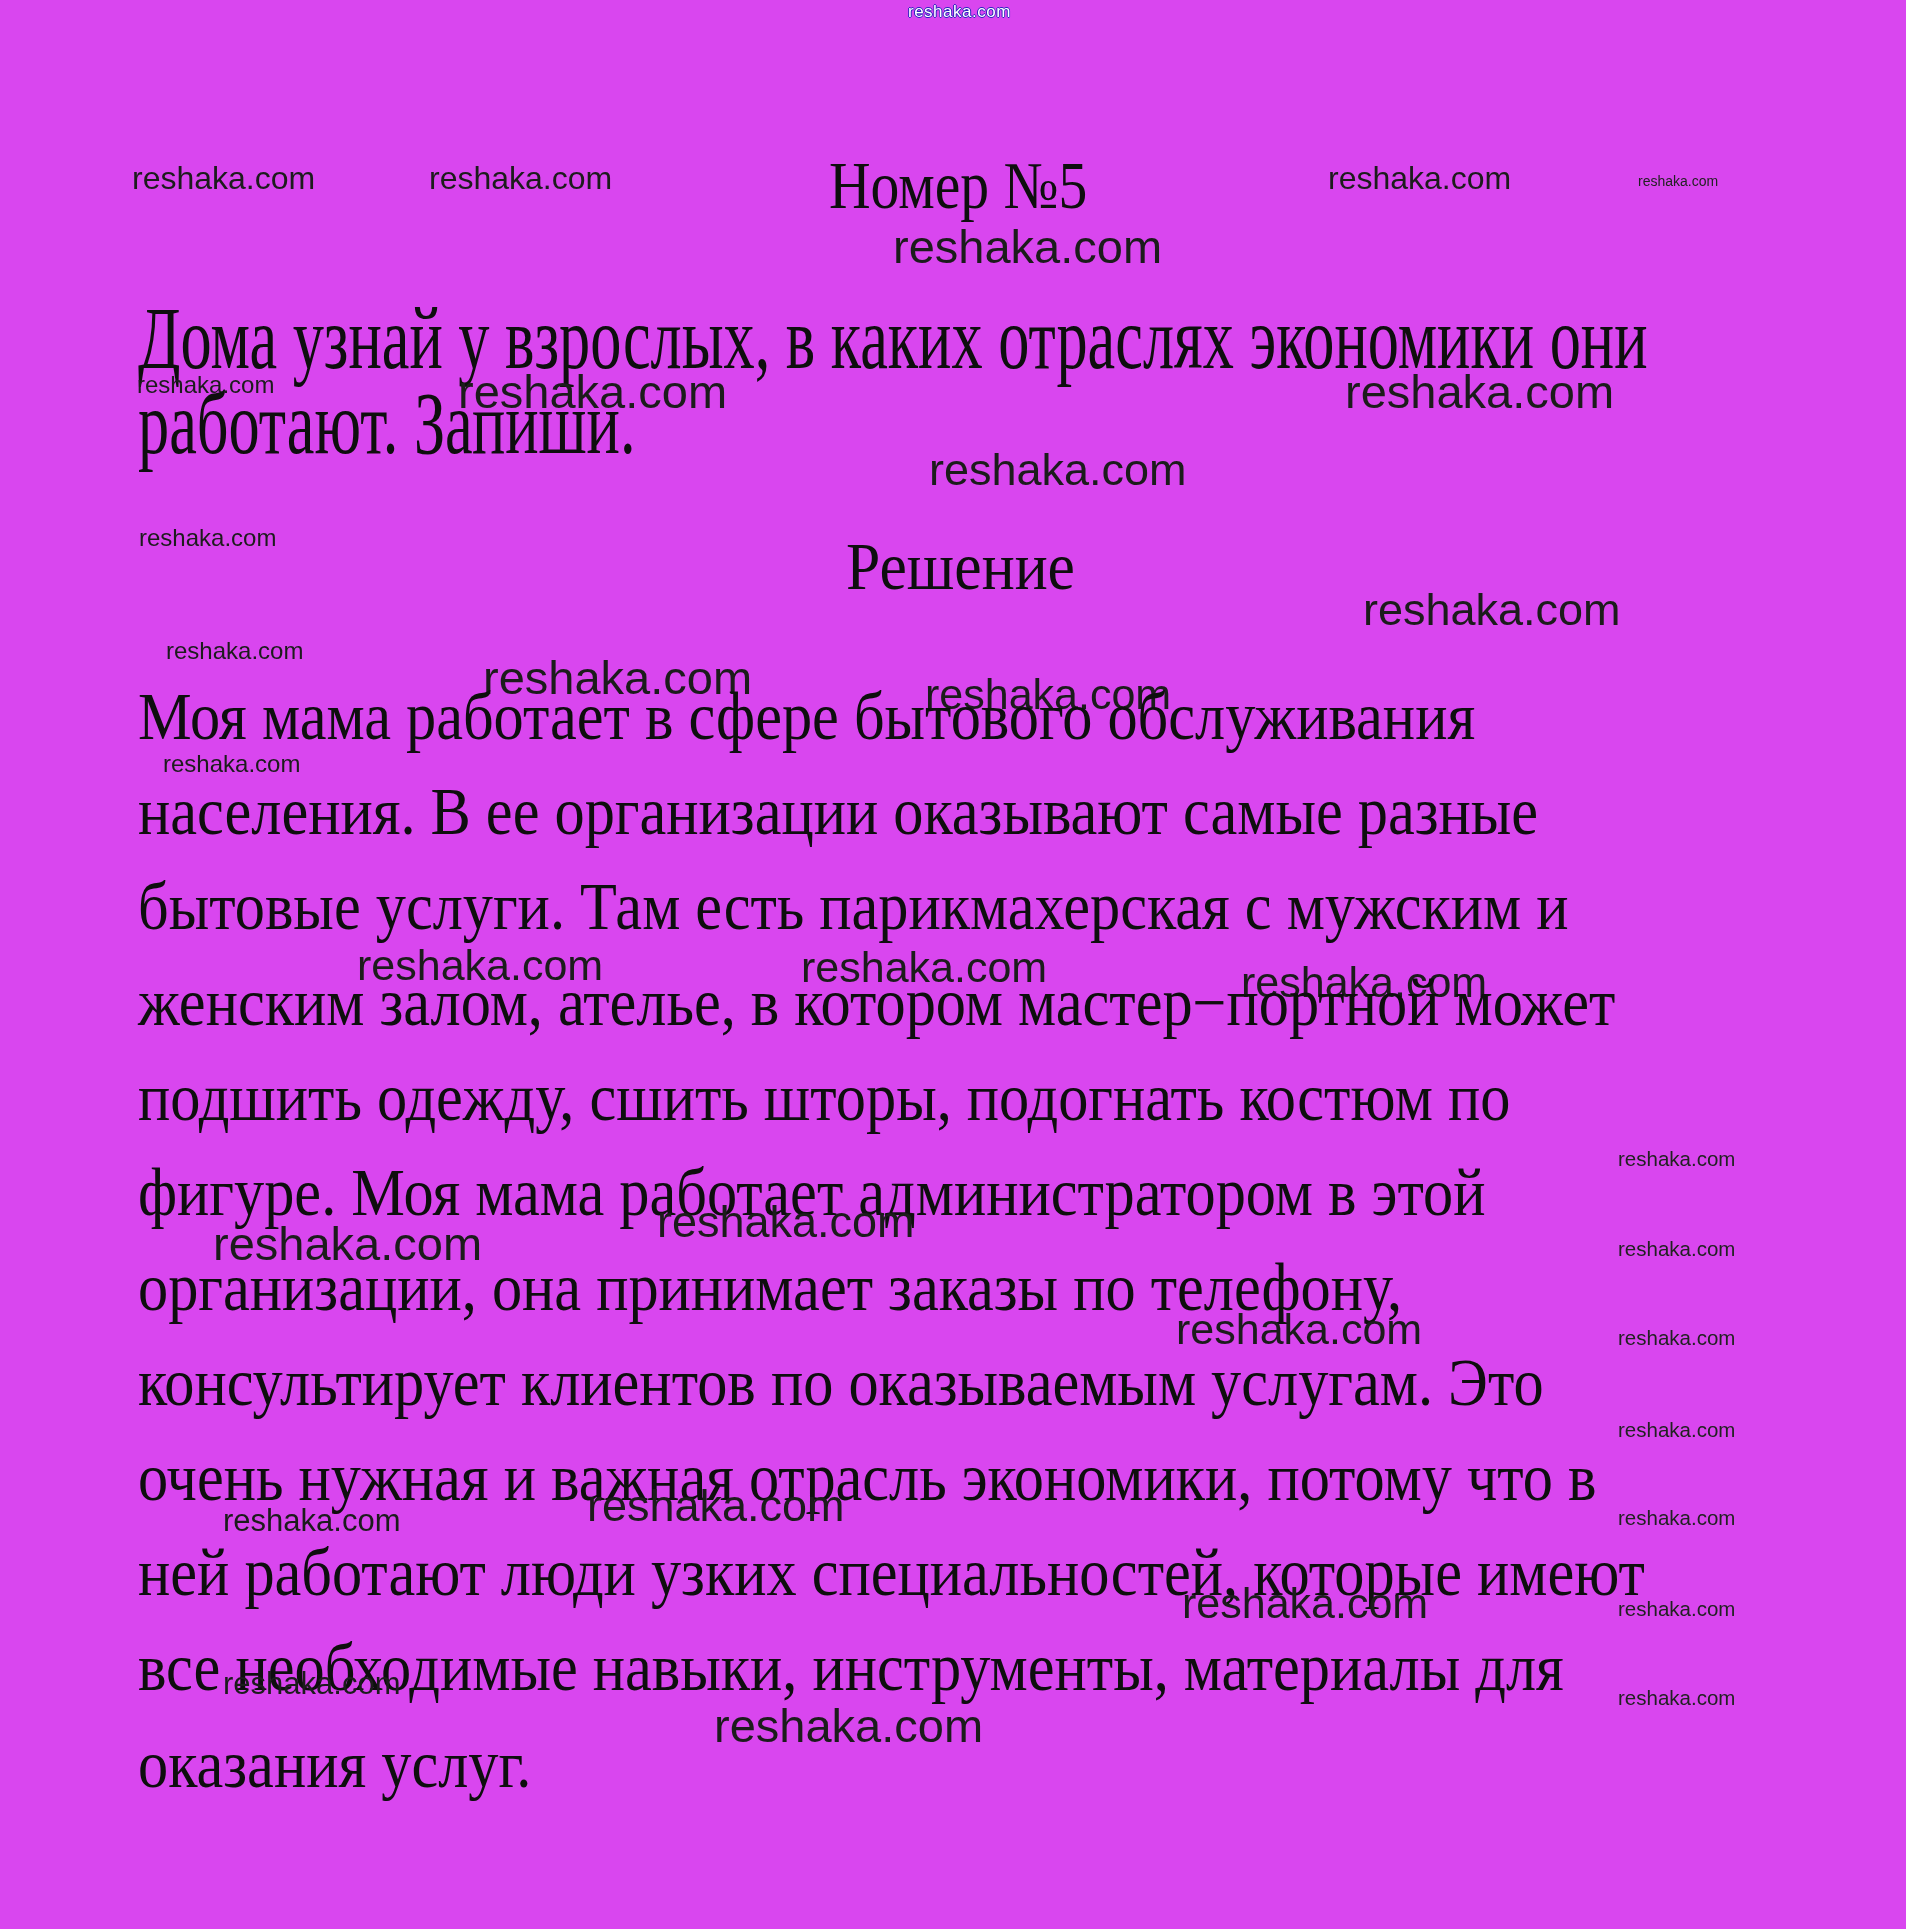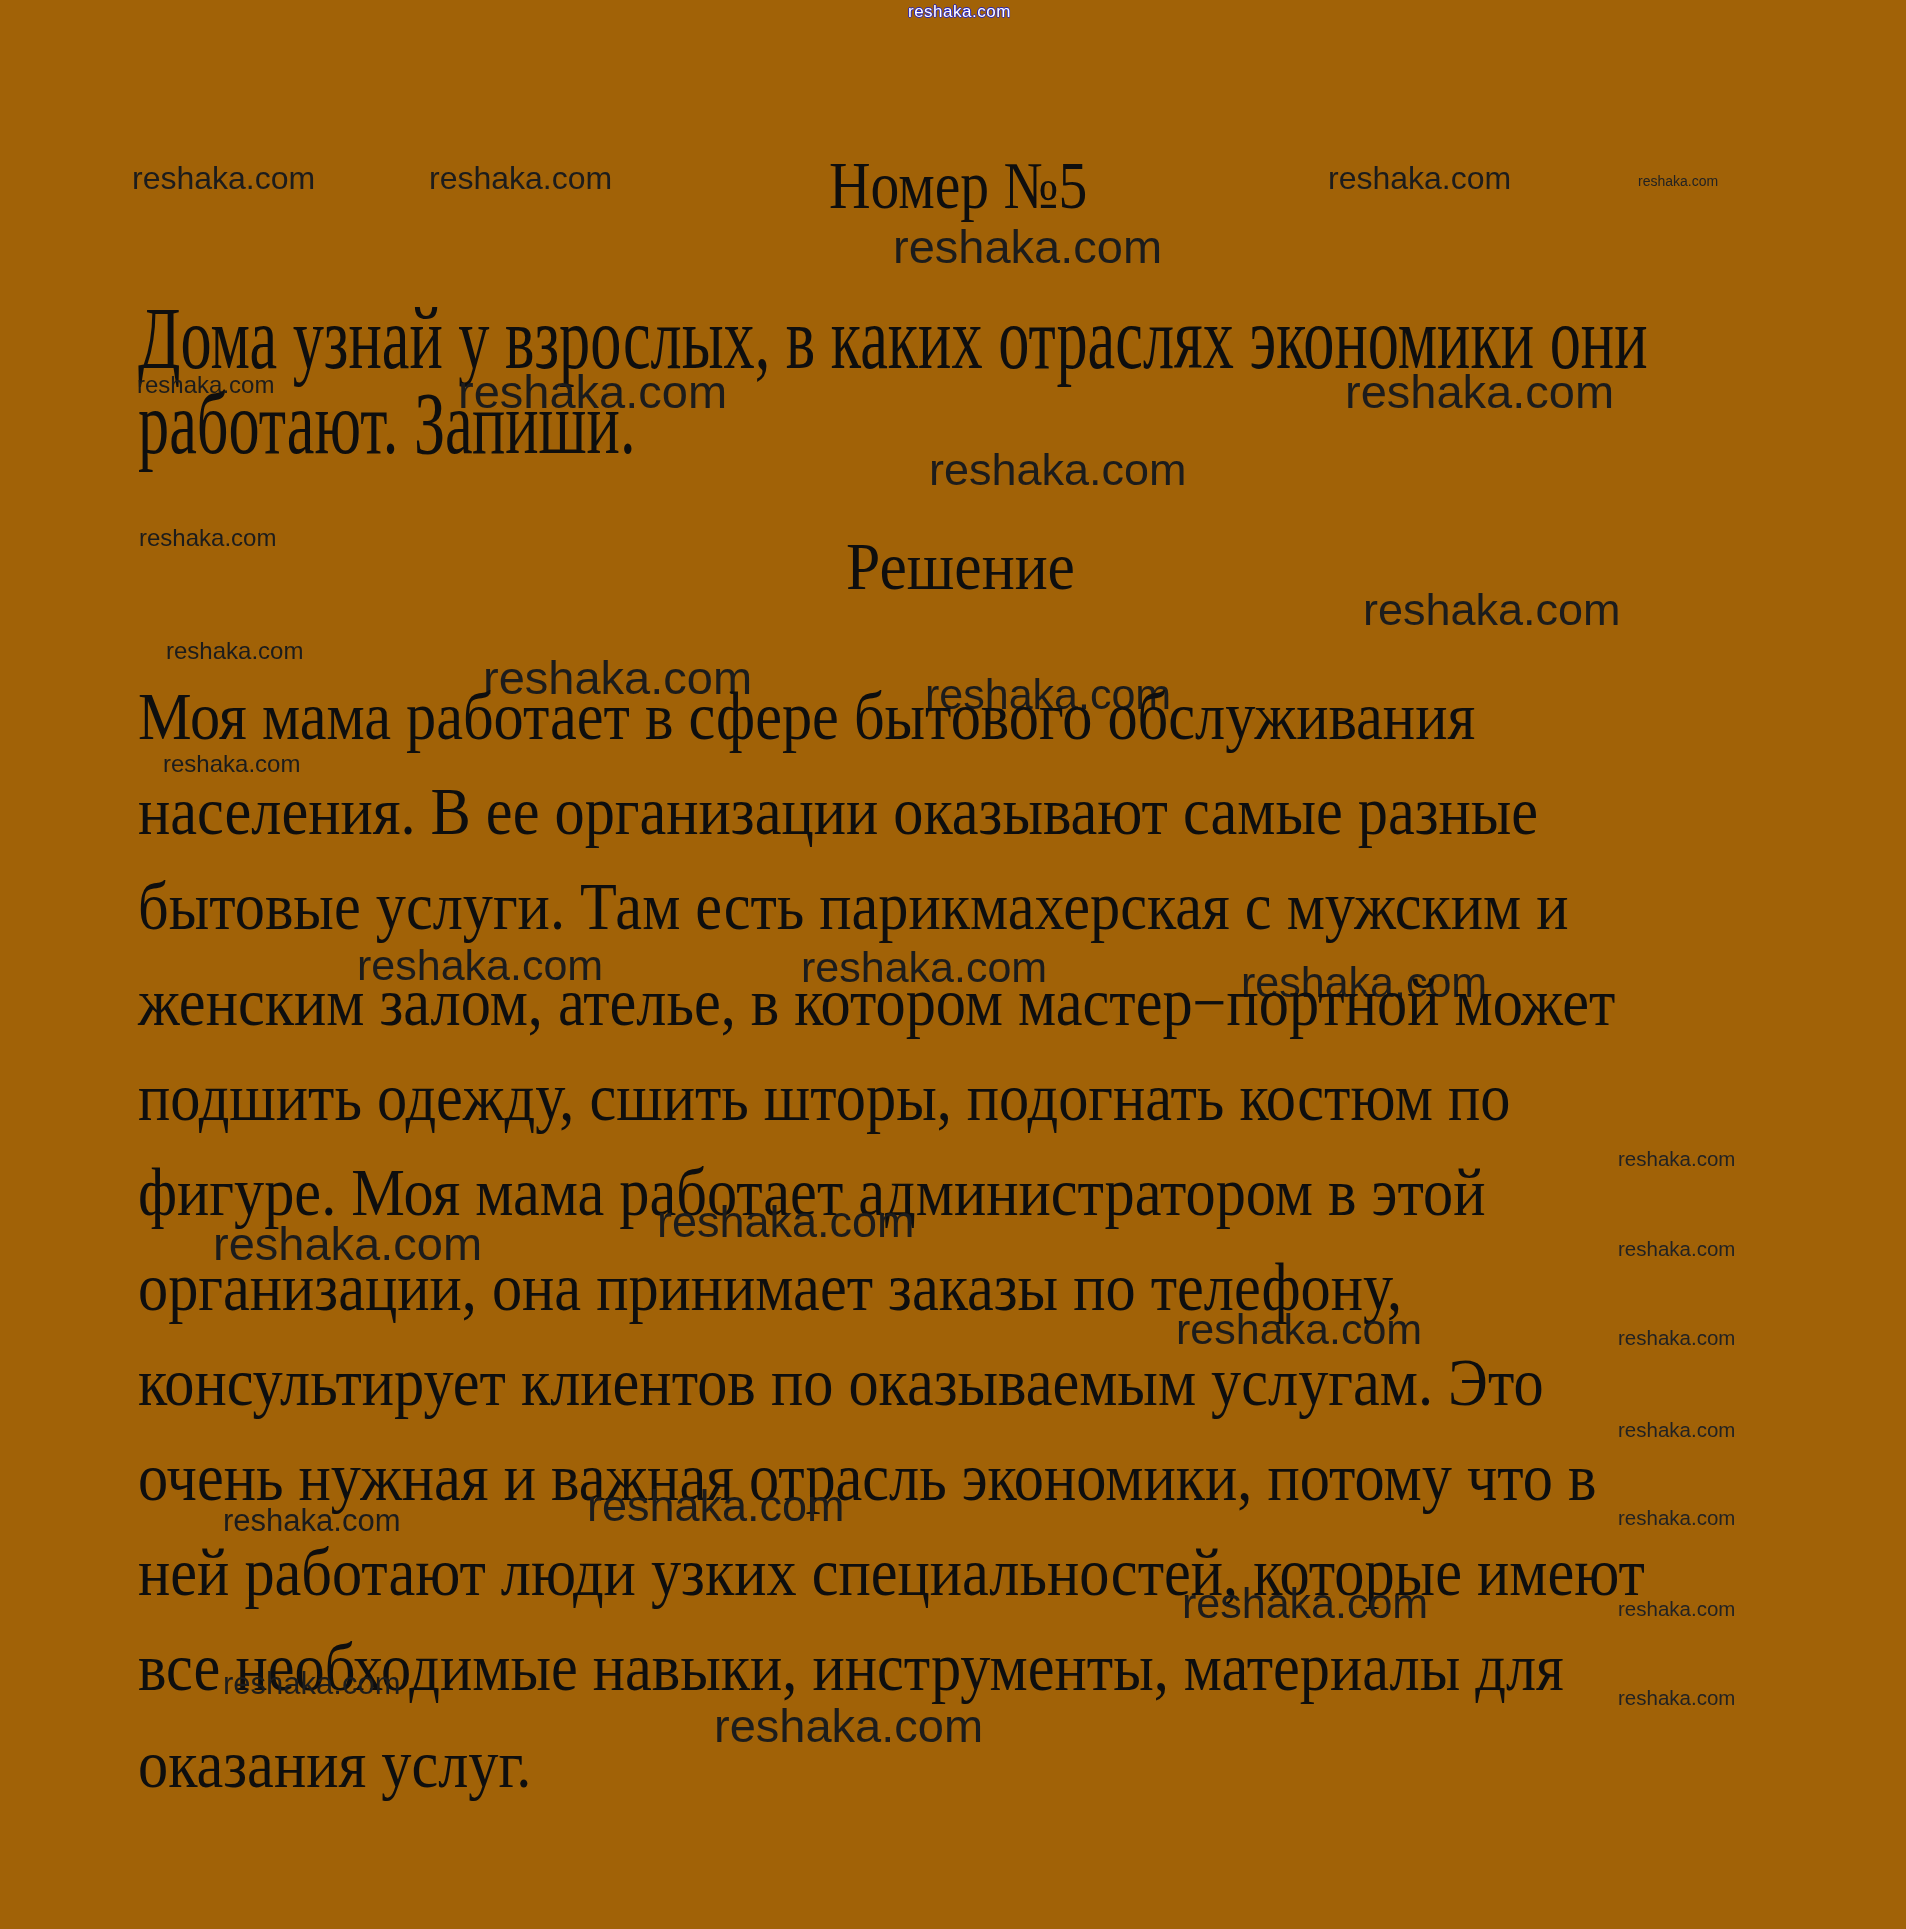--- a/index.html
+++ b/index.html
@@ -1,19 +1,19 @@
 <!DOCTYPE html>
 <html style="font-size:15px"><head>
 <meta charset="utf-8">
 <style>
   html,body{margin:0;padding:0;background:#ffffff;}
   .page{
     position:relative;
     width:1906px;height:1930px;
-    background:#a16207;
+    background:#d946ef;
     overflow:hidden;
     font-kerning:normal;
   }
   
   .serif{
     position:absolute;
     font-family:"Liberation Serif", serif;
     color:#0e0e0e;
     white-space:nowrap;
     line-height:1;

